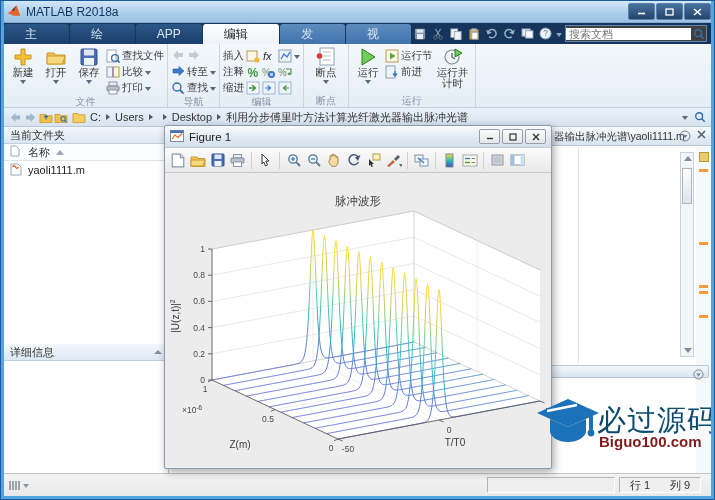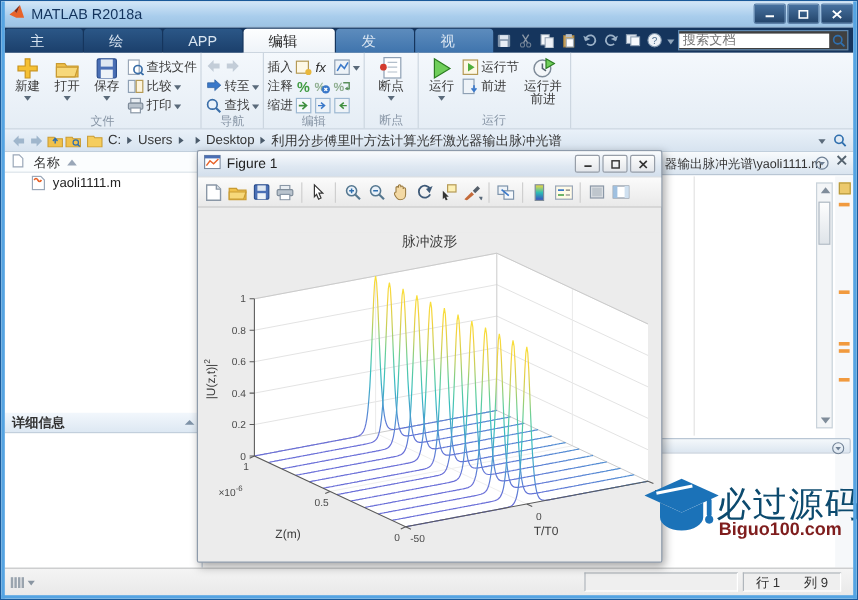--- a/index.html
+++ b/index.html
@@ -34,22 +34,22 @@
 .ic20{width:20px;height:20px;display:inline-flex;}
 
 .addressbar{position:absolute;top:107px;left:3px;right:3px;height:19px;background:linear-gradient(#e9f1f9,#d7e3ef);border-bottom:1px solid #b9c8d6;display:flex;align-items:center;padding:0 4px;font-size:11px;color:#333;}
 .crumbsep{width:0;height:0;border-top:3.5px solid transparent;border-bottom:3.5px solid transparent;border-left:4px solid #4a5a6a;display:inline-block;margin:0 5px;}
 .abspacer{flex:1;}
 
 .main{position:absolute;top:126px;left:3px;right:3px;bottom:26px;background:#fff;}
 .leftpanel{position:absolute;left:0;top:0;width:165px;bottom:0;background:#fff;border-right:1px solid #b9c6d4;}
 .panelhdr{height:17px;background:linear-gradient(#f2f7fc,#dde8f3);border-bottom:1px solid #c2cfdc;font-size:11px;color:#333;display:flex;align-items:center;padding:0 6px;}
 .colhdr{height:17px;background:#fbfdfe;border-bottom:1px solid #dde4ea;display:flex;align-items:center;padding:0 6px;font-size:11px;color:#333;gap:4px;}
-.filerow{display:flex;align-items:center;gap:4px;padding:2px 6px;font-size:11px;color:#222;margin-left:16px;}
-.details{position:absolute;left:0;right:0;top:217px;font-weight:bold;}
+.filerow{display:flex;align-items:center;gap:4px;padding:2px 6px;font-size:11px;color:#222;}
+.details{position:absolute;left:0;right:0;top:217px;}
 
 .editor{position:absolute;left:165px;top:0;right:0;bottom:0;background:#fff;}
 .doctabbar{height:19px;background:linear-gradient(#f7fafc,#d9e4ef);border-bottom:1px solid #b9c6d4;position:relative;font-size:10.5px;color:#333;}
 .doctab-title{position:absolute;left:385px;top:3px;white-space:nowrap;}
 .gutterline{position:absolute;left:409px;top:20px;bottom:110px;border-left:1px solid #e3e3e3;}
 .vscroll{position:absolute;right:17px;top:25px;width:14px;height:205px;border:1px solid #c9d2da;background:#f3f5f7;}
 .vthumb{position:absolute;left:1px;right:1px;top:15px;height:36px;background:linear-gradient(#fdfdfd,#dfe4e9);border:1px solid #aeb8c2;}
 .sarrow{position:absolute;left:3px;width:0;height:0;border-left:4px solid transparent;border-right:4px solid transparent;}
 .markercol{position:absolute;right:0px;top:20px;width:15px;bottom:0;background:#f6f8fa;}
 .msgbox{position:absolute;right:2px;top:5px;width:10px;height:10px;background:#e9c9700;background:#ecc96d;border:1px solid #b99b3e;}
@@ -411,21 +411,21 @@
           </div>
         </div>
         <div class="bigbtn" style="width:38px">
           <span class="ic20">
               <svg viewBox="0 0 20 20" width="20" height="20">
                 <circle cx="9" cy="10" r="7" fill="#f3f6f9" stroke="#7f8c9a" stroke-width="1.2"></circle>
                 <path d="M9 6 v4 l3 2" fill="none" stroke="#55636f" stroke-width="1.3"></path>
                 <path d="M12 2 L19 6 L12 10 Z" fill="#6fce5a" stroke="#2c7d22"></path>
               </svg>
             </span>
-          <span class="bl">运行并前进</span>
+          <span class="bl">运行并计时</span>
         </div>
       </div>
       <div class="glabel">运行</div>
     </div>
     <div style="flex:1"></div>
   </div>
 
   <div class="addressbar">
     <span class="qic">
         <svg width="13" height="11" viewBox="0 0 14 12">
@@ -471,20 +471,23 @@
         <svg width="12" height="12" viewBox="0 0 14 14">
           <circle cx="6" cy="6" r="4" fill="none" stroke="#2f6fae" stroke-width="1.6"></circle>
           <line x1="9" y1="9" x2="12.5" y2="12.5" stroke="#2f6fae" stroke-width="1.8"></line>
         </svg>
       </span>
   </div>
 
   <div class="main">
 
     <div class="leftpanel">
+      <div class="panelhdr">
+          <span>当前文件夹</span>
+        </div>
       <div class="colhdr">
         <span class="ic14">
             <svg width="10" height="12" viewBox="0 0 10 12">
               <path d="M1 1 h5 l3 3 v7 H1 Z" fill="#fff" stroke="#9aa7b8"></path>
             </svg>
           </span>
         <span>名称</span>
         <span style="width:0;height:0;border-left:4px solid transparent;border-right:4px solid transparent;border-bottom:5px solid #9aa7b8;margin-left:2px;"></span>
       </div>
       <div class="filerow">

